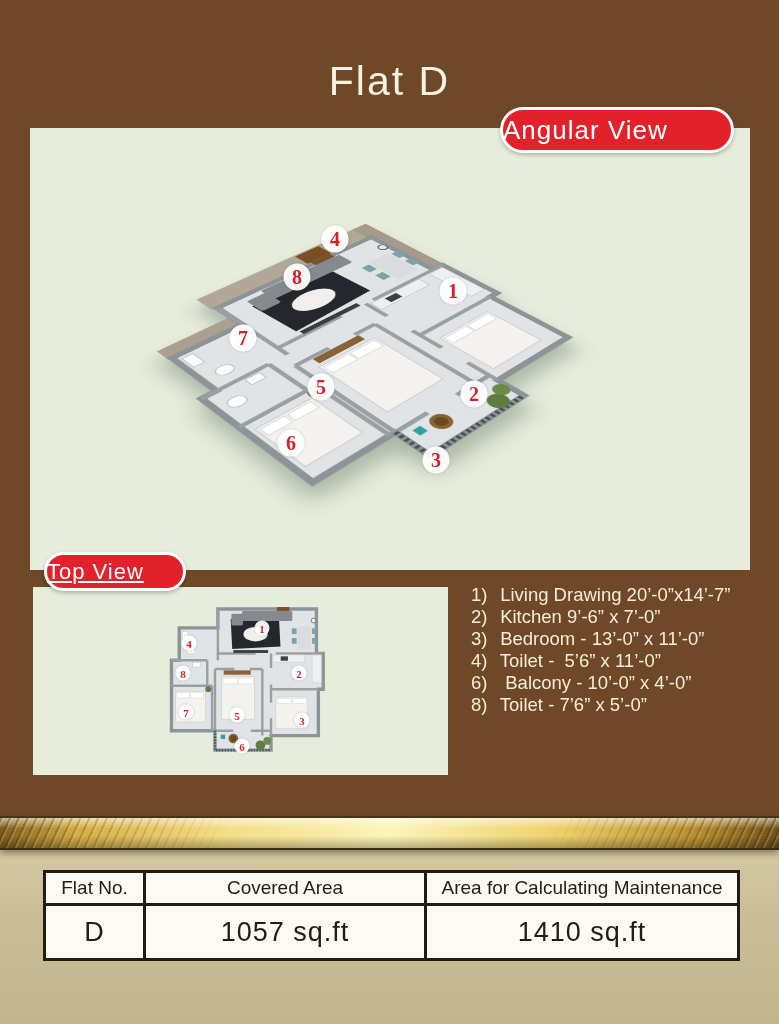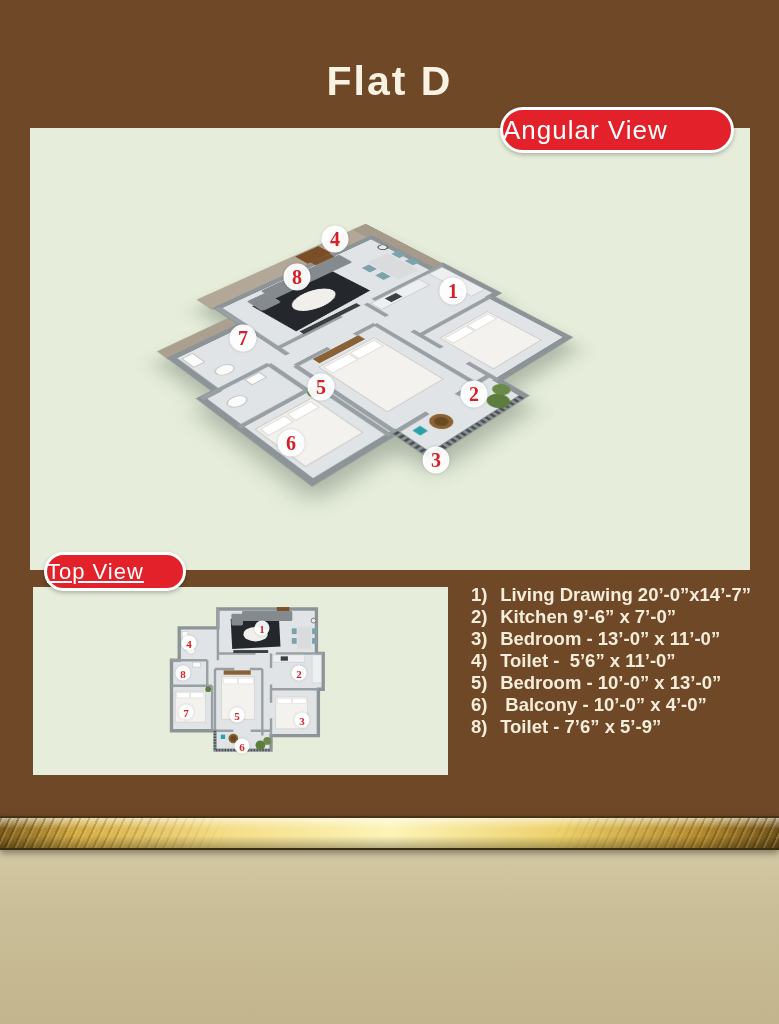--- a/index.html
+++ b/index.html
@@ -6,40 +6,40 @@
   .page {
     position:relative; width:779px; height:1024px; margin:0 auto;
     background:var(--background-brown,#6f4827);
     font-family:"Liberation Sans",sans-serif;
     overflow:hidden;
   }
   
   .page-title {
     position:absolute; top:58px; left:0; width:100%;
     text-align:center; font-size:41px; letter-spacing:2px;
-    color:#f8f2e2; font-weight:700;
+    color:#f8f2e2; font-weight:400;
   }
   
   .panel { position:absolute; background:var(--panel-green,#e6eedb); }
   .panel-angular { left:30px; top:128px; width:720px; height:442px; }
   .panel-top     { left:33px; top:587px; width:415px; height:188px; }
   
   .badge {
     position:absolute; background:var(--accent-red,#e3212a); color:#fff;
     border:3px solid #fff; border-radius:26px; text-align:center;
     box-shadow:0 2px 4px rgba(0,0,0,.25); z-index:30;
     display:flex; align-items:center; 
     letter-spacing:1px;
   }
   .badge-angular { left:500px; top:107px; width:228px; height:40px; font-size:26px; }
   .badge-top     { left:44px;  top:552px; width:136px; height:33px; font-size:22px;text-decoration:underline; }
   
   .legend {
     position:absolute; left:471px; top:584px; width:306px;
-    color:#f4edda; font-weight:bold; font-size:18.5px; line-height:22px;
+    color:#f4edda; font-weight:normal; font-size:18.5px; line-height:22px;
   }
   .legend-line { white-space:pre; }
   .legend-line .num { display:inline-block; min-width:24px; }
   
   .gold-band {
     position:absolute; left:0; top:816px; width:779px; height:30px; z-index:5;
     background:linear-gradient(90deg,#7c5d1d 0%,#d4ad45 10%,#f3dc85 28%,#fdf4b8 50%,#ecd06a 72%,#b38a2e 90%,#6e521a 100%);
     border-top:2px solid #46341a; border-bottom:2px solid #3c2c10;
     box-shadow:0 3px 7px rgba(0,0,0,.4);
   }
@@ -187,31 +187,51 @@
     <svg class="topview-svg" width="172" height="158" viewBox="-8 -8 356 326">
       <use href="#plan" width="340" height="310"></use>
     </svg>
   </div>
 
   <div class="legend">
     <div class="legend-line"><span class="num">1)</span> <span>Living Drawing 20’-0”x14’-7”</span></div>
     <div class="legend-line"><span class="num">2)</span> <span>Kitchen 9’-6” x 7’-0”</span></div>
     <div class="legend-line"><span class="num">3)</span> <span>Bedroom - 13’-0” x 11’-0”</span></div>
     <div class="legend-line"><span class="num">4)</span> <span>Toilet -  5’6” x 11’-0”</span></div>
-    <div class="legend-line"><span class="num">5)</span> <span>Bedroom - 10’-0” x 13’-0”</span></div>
     <div class="legend-line"><span class="num">6)</span>  <span>Balcony - 10’-0” x 4’-0”</span></div>
-    <div class="legend-line"><span class="num">8)</span> <span>Toilet - 7’6” x 5’-9”</span></div>
+    <div class="legend-line"><span class="num">8)</span> <span>Toilet - 7’6” x 5’-0”</span></div>
   </div>
 
   <div class="gold-band">
     <div class="gold-pattern left"></div>
     <div class="gold-pattern right"></div>
   </div>
 
   <div class="footer-area"></div>
+  <table class="area-table">
+    <colgroup>
+        <col style="width:100px">
+        <col style="width:281px">
+        <col style="width:313px">
+      </colgroup>
+    <thead>
+      <tr>
+        <th>Flat No.</th>
+        <th>Covered Area</th>
+        <th>Area for Calculating Maintenance</th>
+      </tr>
+    </thead>
+    <tbody>
+      <tr>
+        <td>D</td>
+        <td>1057 sq.ft</td>
+        <td>1410 sq.ft</td>
+      </tr>
+    </tbody>
+  </table>
 
   <div id="marker-layer">
       <div class="marker lg" style="left: 453px; top: 291px;">1</div>
       <div class="marker lg" style="left: 474px; top: 394px;">2</div>
       <div class="marker lg" style="left: 436px; top: 460px;">3</div>
       <div class="marker lg" style="left: 335px; top: 239px;">4</div>
       <div class="marker lg" style="left: 321px; top: 387px;">5</div>
       <div class="marker lg" style="left: 291px; top: 443px;">6</div>
       <div class="marker lg" style="left: 243px; top: 338px;">7</div>
       <div class="marker lg" style="left: 297px; top: 277px;">8</div>

